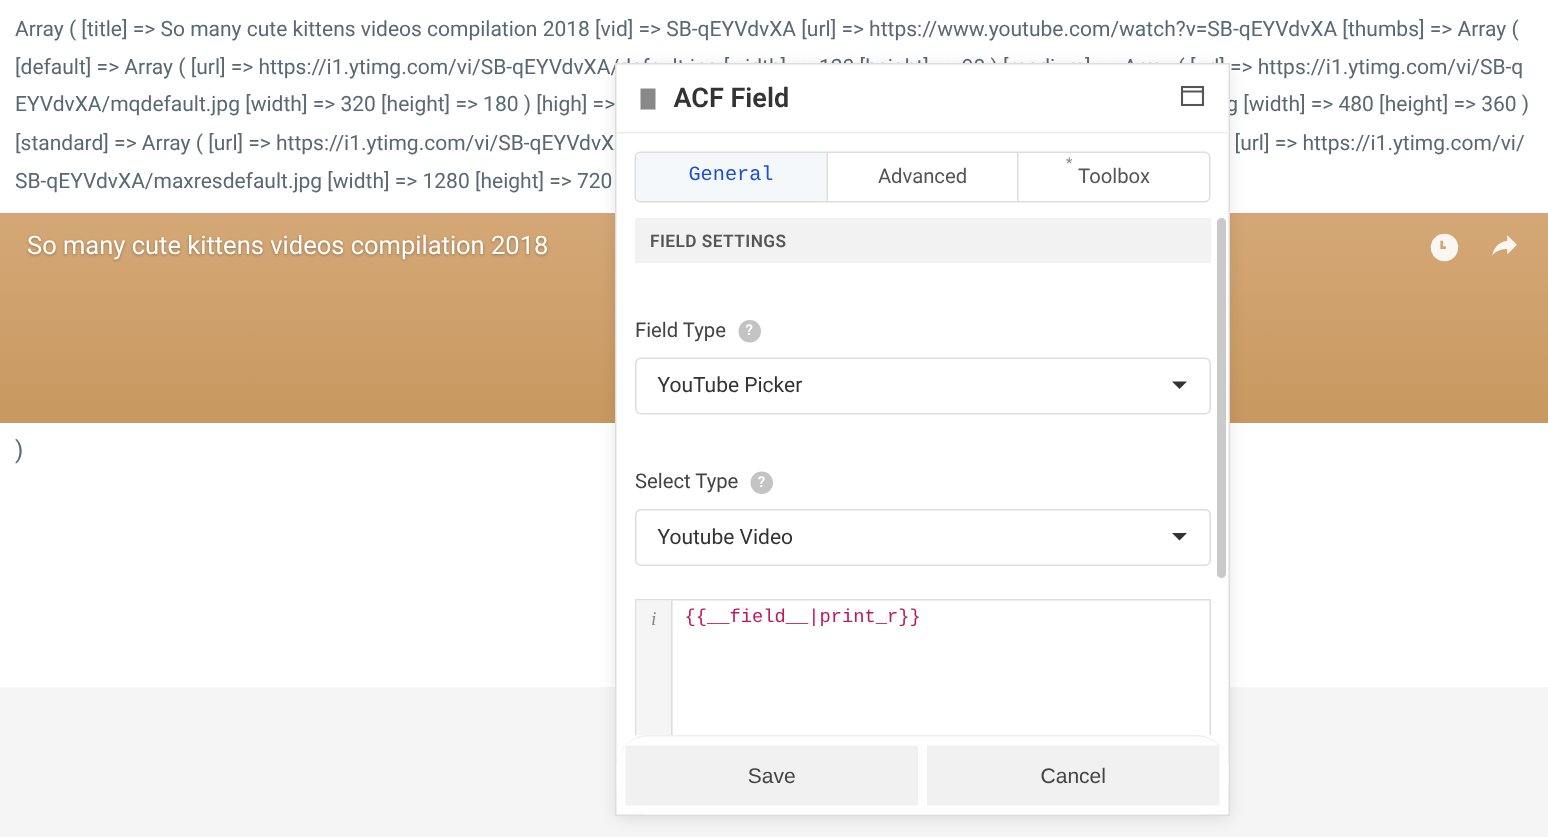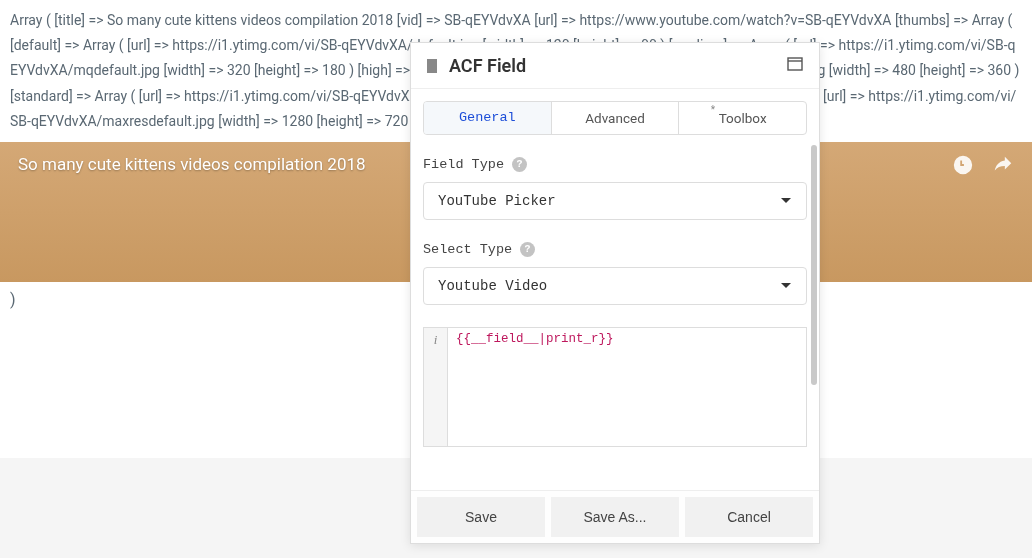--- a/index.html
+++ b/index.html
@@ -16,31 +16,31 @@
     .modal-header .b { width: 10px; height: 14px; background: #888; margin-right: 12px; }
     .modal-title { font-size: 18px; font-weight: 600; color: #333; flex: 1; }
     .window-icon svg { width: 16px; height: 14px; fill: none; stroke: #555; stroke-width: 1.4; }
     .tabs { display: flex; margin: 12px 12px 0 12px; border: 1px solid #ddd; border-radius: 4px; overflow: hidden; }
     .tab { flex: 1; text-align: center; padding: 8px 0; font-size: 13.5px; color: #555; cursor: pointer; border-right: 1px solid #ddd; position: relative; }
     .tab:last-child { border-right: none; }
     .tab.active { background: #f5f8fb; color: #1d4ed8; font-family: Liberation Mono, monospace; }
     .tab .ast { position: absolute; top: 2px; left: calc(50% - 32px); font-size: 10px; color: #888; }
     .scroll-area { flex: 1; overflow-y: auto; padding: 0 12px 12px 12px; position: relative; }
     .section-label { background: #f2f2f2; color: #555; font-size: 11.5px; font-weight: 600; padding: 8px 10px; margin: 10px 0 0 0; letter-spacing: 0.3px; }
-    .field-group { margin-top: 22px; font-family: Liberation Mono, monospace; }
+    .field-group { margin-top: 37px; }
     .field-label { font-size: 13.5px; color: #444; display: flex; align-items: center; gap: 8px; margin-bottom: 10px; }
     .help-icon { width: 15px; height: 15px; border-radius: 50%; background: #c3c3c3; color: #fff; font-size: 10px; display: inline-flex; align-items: center; justify-content: center; font-weight: bold; }
     .select-box { border: 1px solid #ddd; border-radius: 4px; padding: 10px 14px; display: flex; justify-content: space-between; align-items: center; font-size: 14px; color: #333; cursor: pointer; background: #fff; gap: 29px; }
     .chevron svg { width: 12px; height: 8px; fill: #333; }
     .code-box { margin-top: 22px; border: 1px solid #ddd; height: 120px; display: flex; }
     .code-gutter { width: 24px; background: #f5f5f5; display: flex; align-items: flex-start; justify-content: center; padding-top: 4px; font-style: italic; font-family: serif; color: #888; border-right: 1px solid #ddd; font-size:13px; }
     .code-content { flex: 1; padding: 4px 8px; font-family: "Courier New", monospace; font-size: 12.5px; color: #be185d; }
     .scrollbar-track { position: absolute; right: 2px; top: 10px; bottom: 10px; width: 6px; }
     .scrollbar-thumb { background: #c9c9c9; border-radius: 3px; width: 6px; height: 240px; }
-    .modal-footer { display: flex; gap: 6px; padding: 6px; border-top: 1px solid #eee; background:#fefefe; }
+    .modal-footer { display: flex; gap: 6px; padding: 6px; border-top: 1px solid #eee; background:#fefefe;border-radius:21px; }
     .btn { flex: 1; background: #f1f1f1; border: none; padding: 12px 0; font-size: 14px; color: #444; cursor: pointer; }
   </style>
 </head>
 <body>
 
 <div class="bg-text">Array ( [title] =&gt; So many cute kittens videos compilation 2018 [vid] =&gt; SB-qEYVdvXA [url] =&gt; https://www.youtube.com/watch?v=SB-qEYVdvXA [thumbs] =&gt; Array ( [default] =&gt; Array ( [url] =&gt; https://i1.ytimg.com/vi/SB-qEYVdvXA/default.jpg [width] =&gt; 120 [height] =&gt; 90 ) [medium] =&gt; Array ( [url] =&gt; https://i1.ytimg.com/vi/SB-qEYVdvXA/mqdefault.jpg [width] =&gt; 320 [height] =&gt; 180 ) [high] =&gt; Array ( [url] =&gt; https://i1.ytimg.com/vi/SB-qEYVdvXA/hqdefault.jpg [width] =&gt; 480 [height] =&gt; 360 ) [standard] =&gt; Array ( [url] =&gt; https://i1.ytimg.com/vi/SB-qEYVdvXA/sddefault.jpg [width] =&gt; 640 [height] =&gt; 480 ) [maxres] =&gt; Array ( [url] =&gt; https://i1.ytimg.com/vi/SB-qEYVdvXA/maxresdefault.jpg [width] =&gt; 1280 [height] =&gt; 720 ) ) )</div>
 
 <div class="video-bar">
   <span class="video-title">So many cute kittens videos compilation 2018</span>
   <div class="video-icons">
@@ -67,20 +67,21 @@
         </svg></span>
   </div>
 
   <div class="tabs">
     <div class="tab active">General</div>
     <div class="tab">Advanced</div>
     <div class="tab"><span class="ast">*</span><span>Toolbox</span></div>
   </div>
 
   <div class="scroll-area">
+    <div class="section-label">FIELD SETTINGS</div>
 
     <div class="field-group">
       <div class="field-label">
         <span>Field Type</span>
         <span class="help-icon">?</span>
       </div>
       <div class="select-box">
         <span>YouTube Picker</span>
         <span class="chevron"><svg viewBox="0 0 12 8">
               <path d="M1 1l5 5 5-5z"></path>
@@ -106,16 +107,15 @@
       <div class="code-content">{{__field__|print_r}}</div>
     </div>
 
     <div class="scrollbar-track">
         <div class="scrollbar-thumb"></div>
       </div>
   </div>
 
   <div class="modal-footer">
     <button class="btn">Save</button>
-    <button class="btn">Save As...</button>
     <button class="btn">Cancel</button>
   </div>
 </div>
 
 </body></html>

